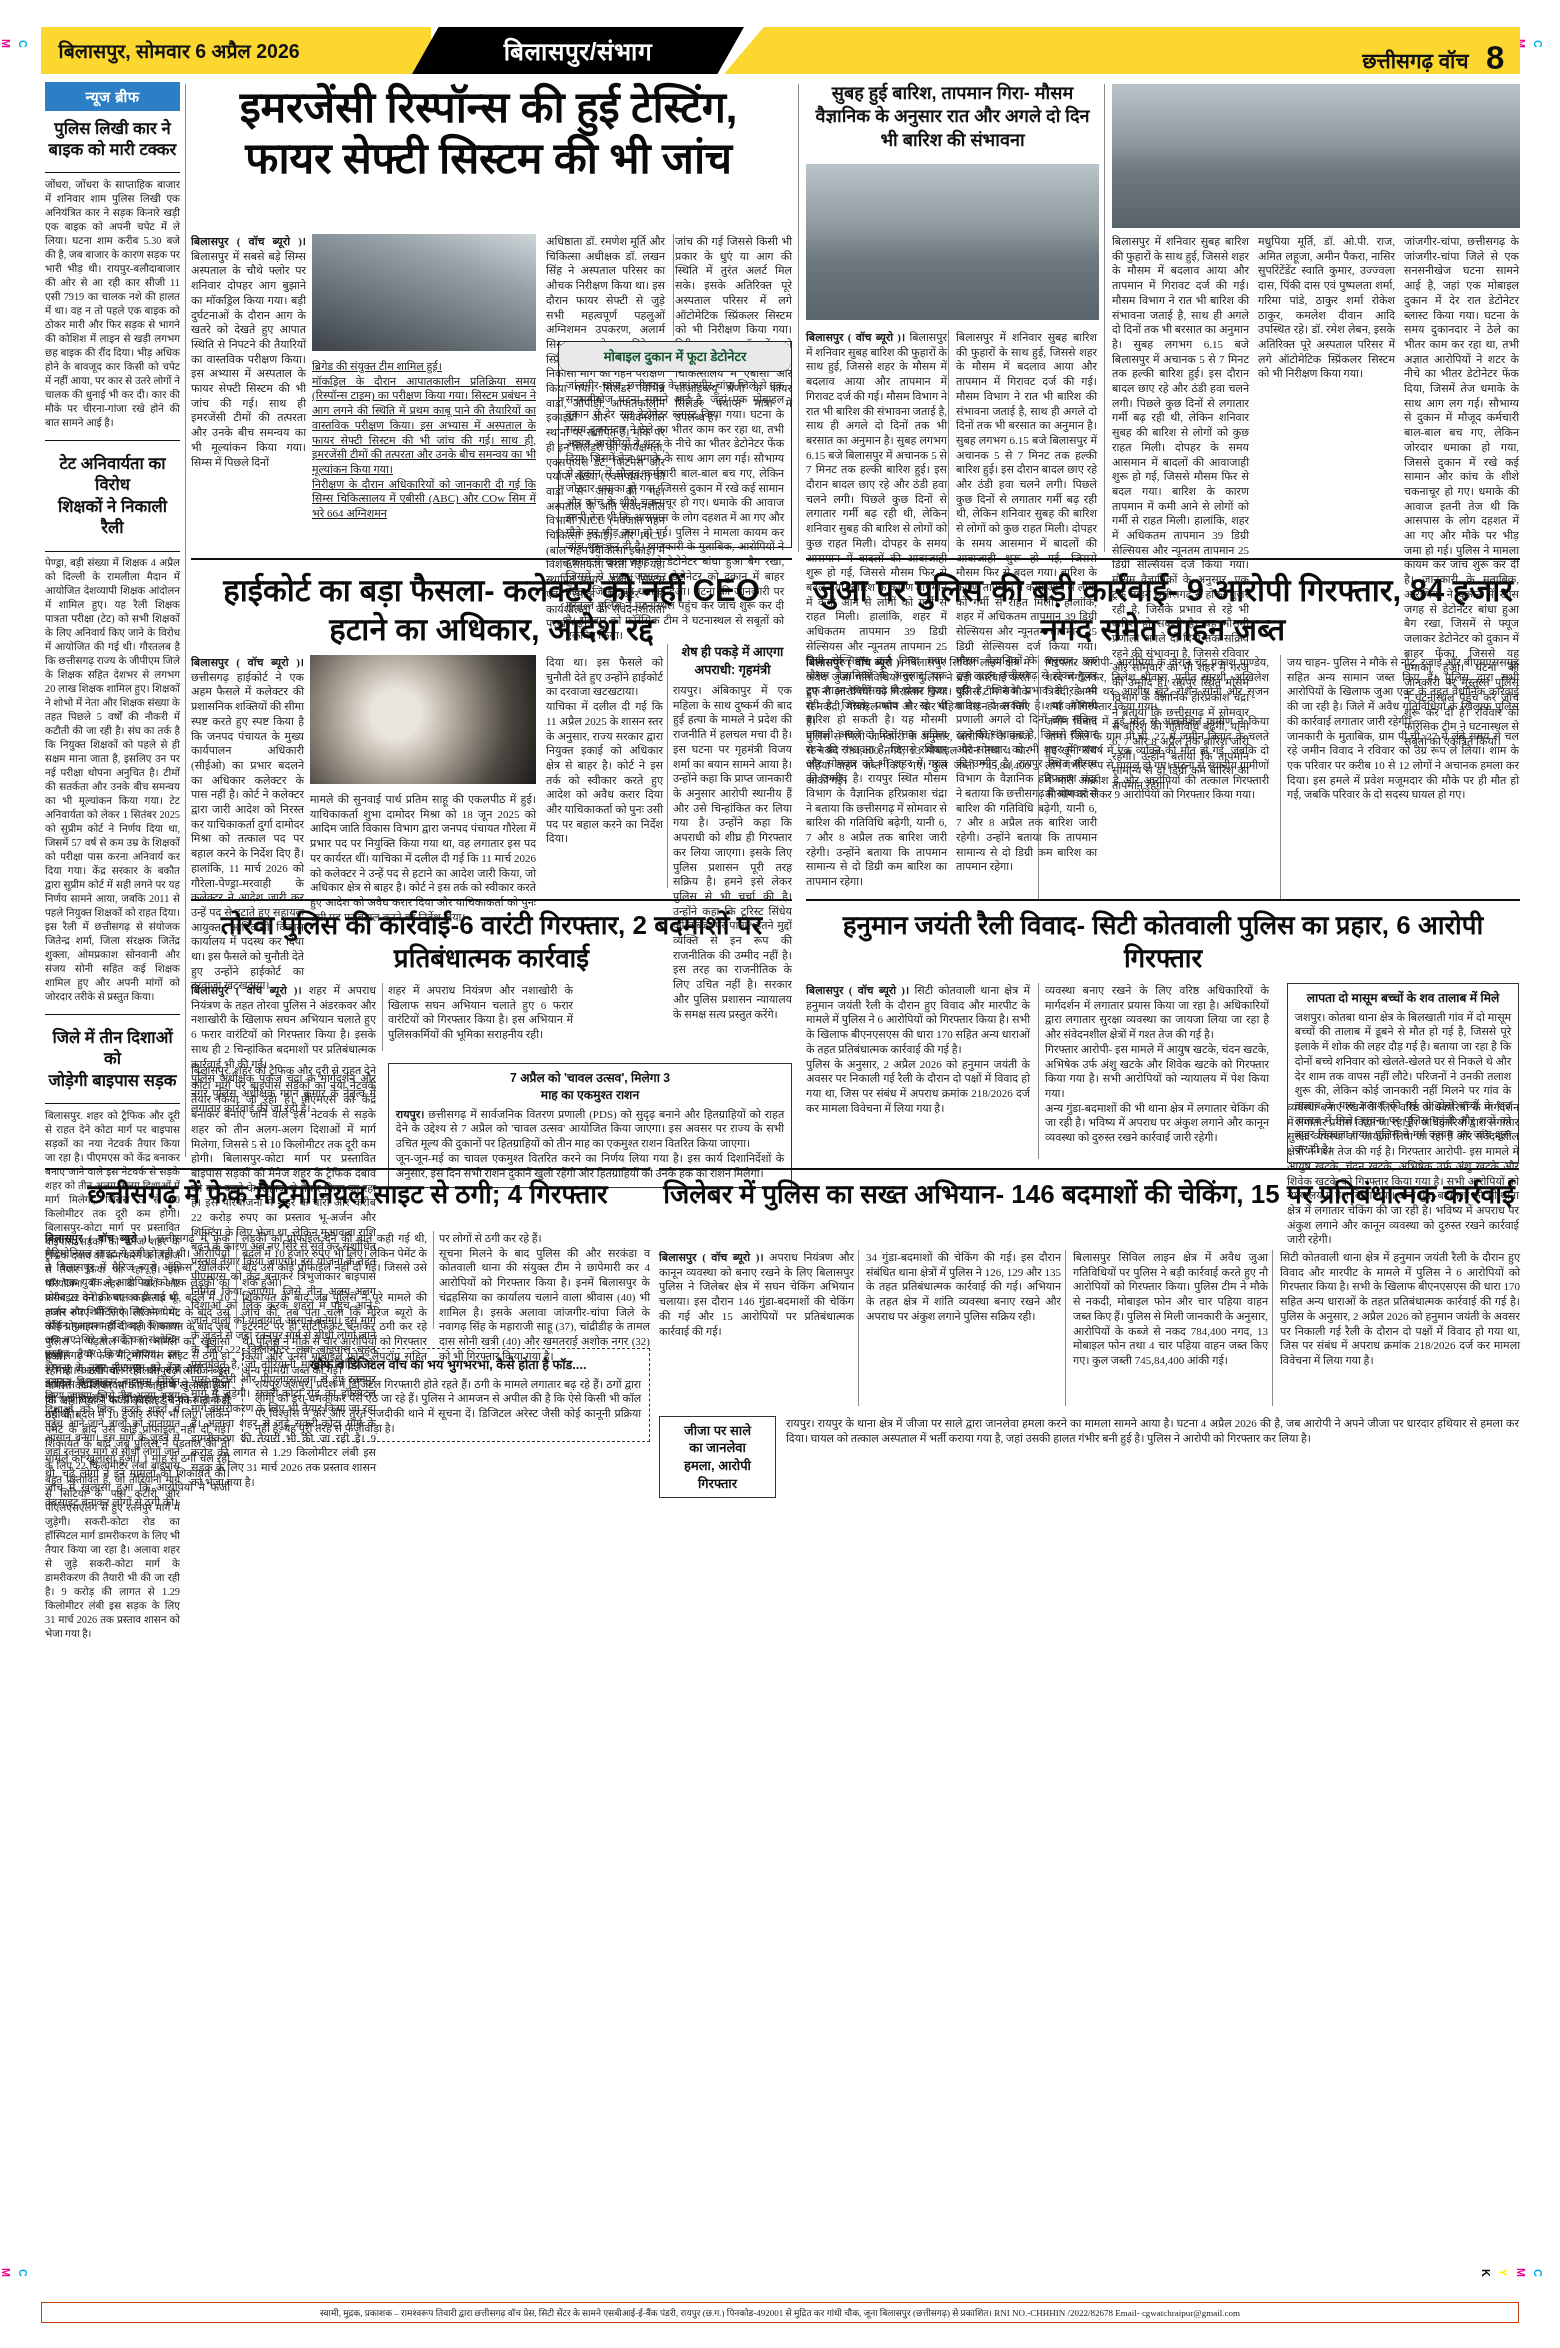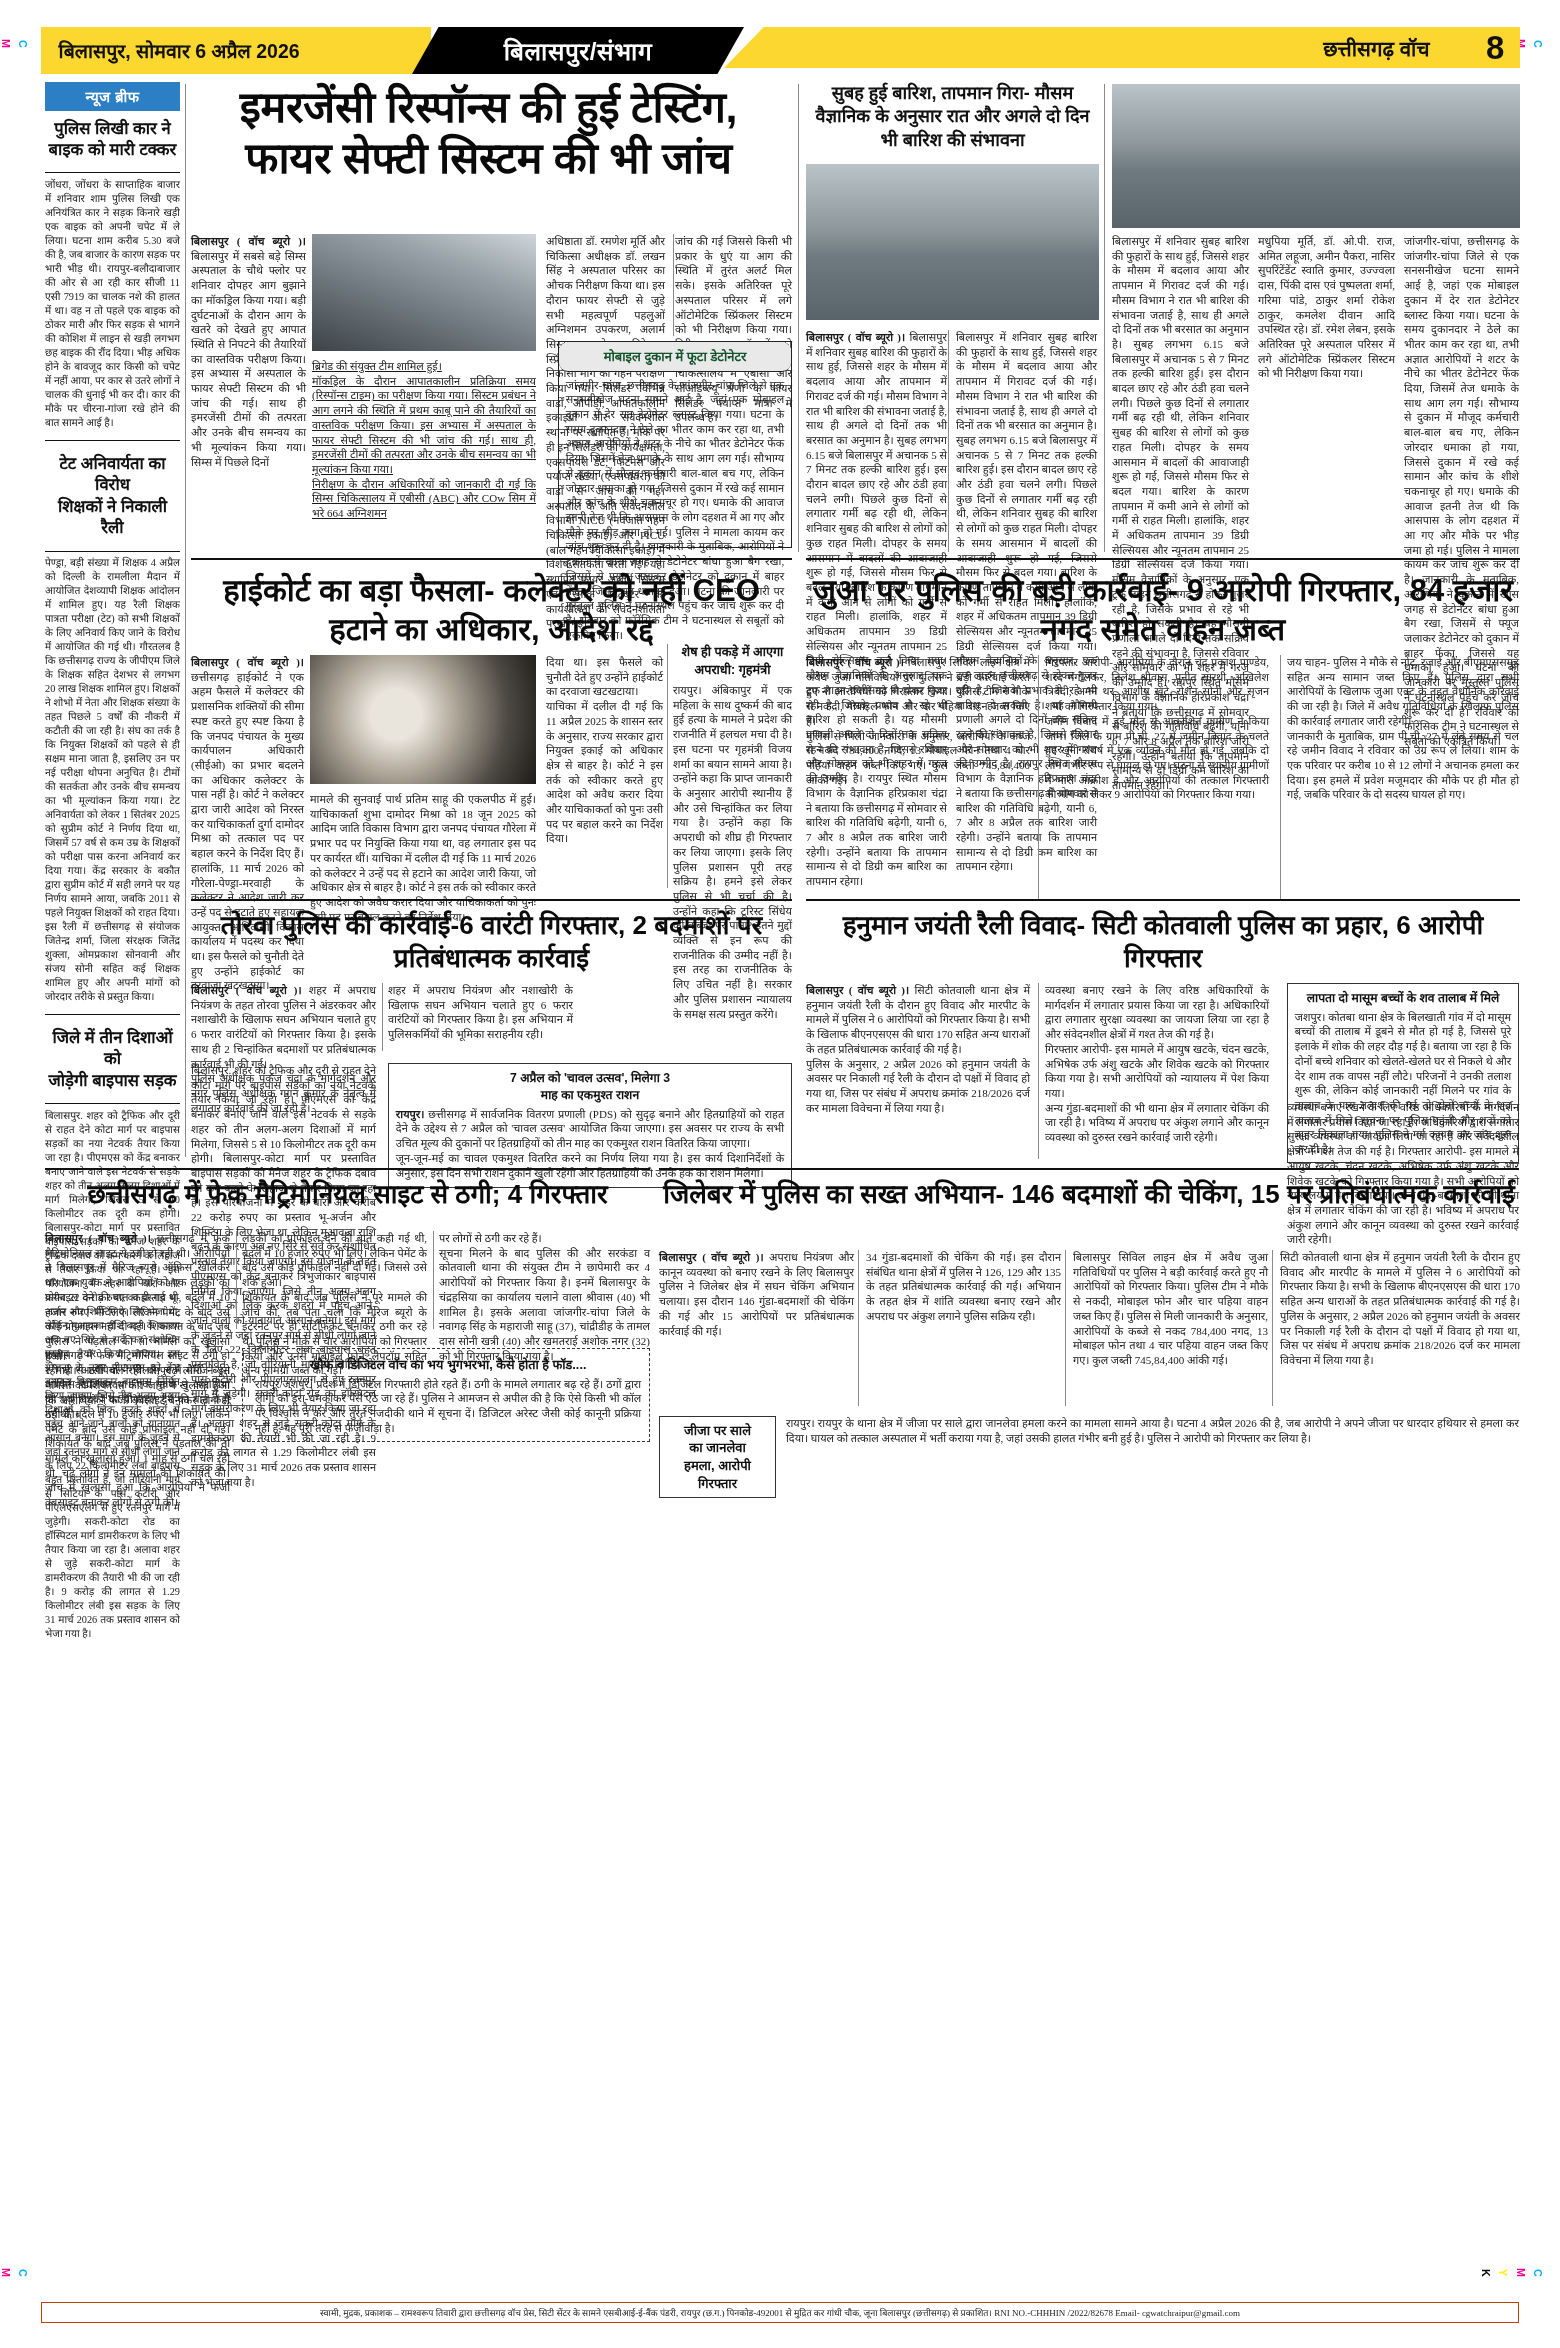--- a/index.html
+++ b/index.html
@@ -55,26 +55,25 @@
     background: #000;
     clip-path: polygon(8% 0, 100% 0, 92% 100%, 0 100%);
     display: flex; align-items: center; justify-content: center;
   }
   .mh-black .section {
     font-size: 24.4px; font-weight: bold; color: #fff;
     letter-spacing: 0.5px;
   }
   .mh-right {
     position: absolute; left: 683px; top: 0;
-    width: 796px; height: 41px;
+    width: 796px; height: 47px;
     background: #fcd730;
     clip-path: polygon(5% 0, 100% 0, 100% 100%, 0 100%);
-    display: flex; align-items: center; justify-content: flex-end;
+    display: flex; align-items: flex-end; justify-content: flex-end;
     padding-right: 15.6px;
-    gap: 39px;
   }
   .mh-right .brand {
     font-size: 20.5px; font-weight: bold; color: #111;
     margin-right: 17.6px;
   }
   .mh-right .pageno {
     font-size: 33px; font-weight: bold; color: #111;
     line-height: 1;
   }
 

